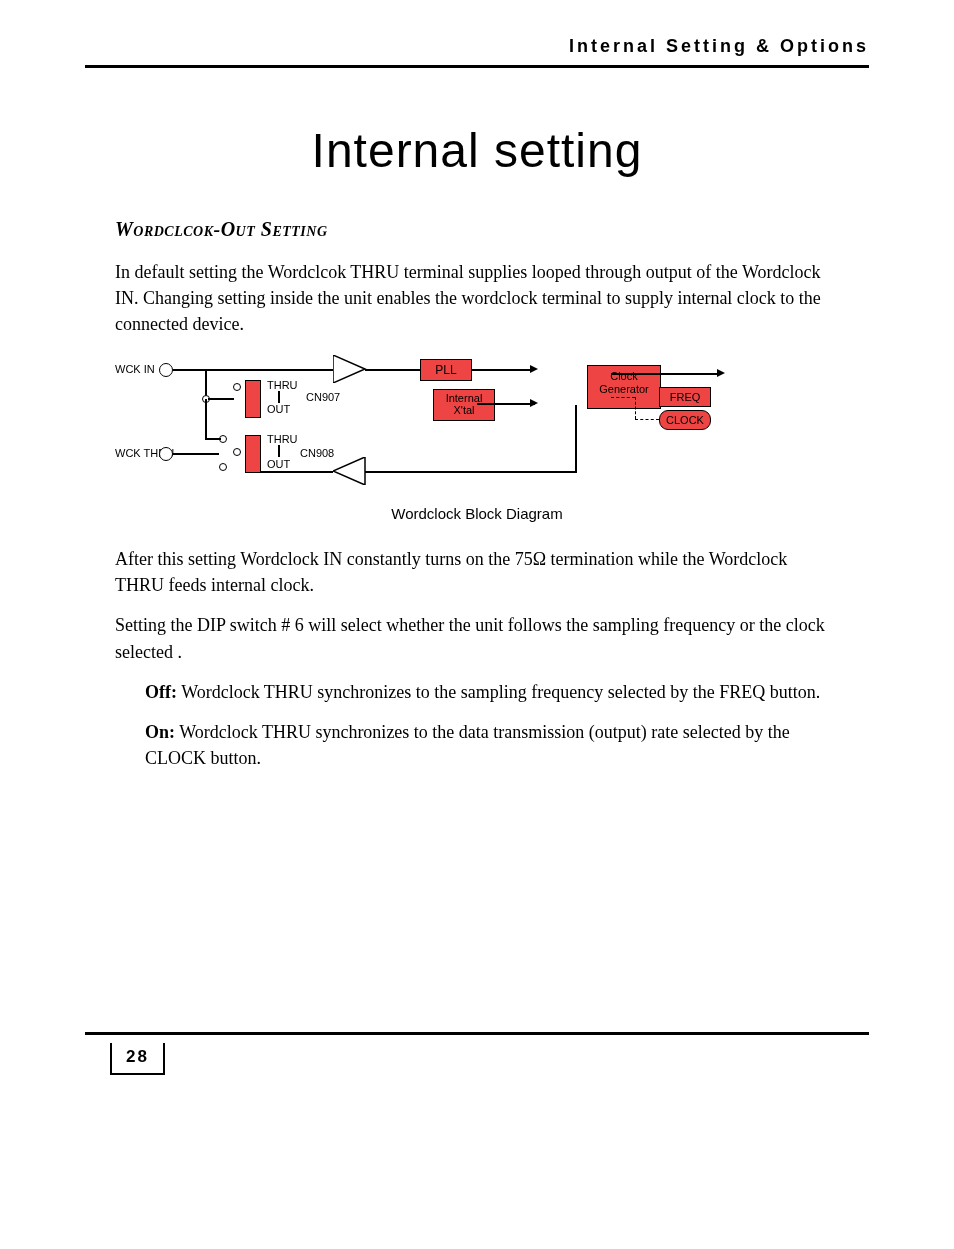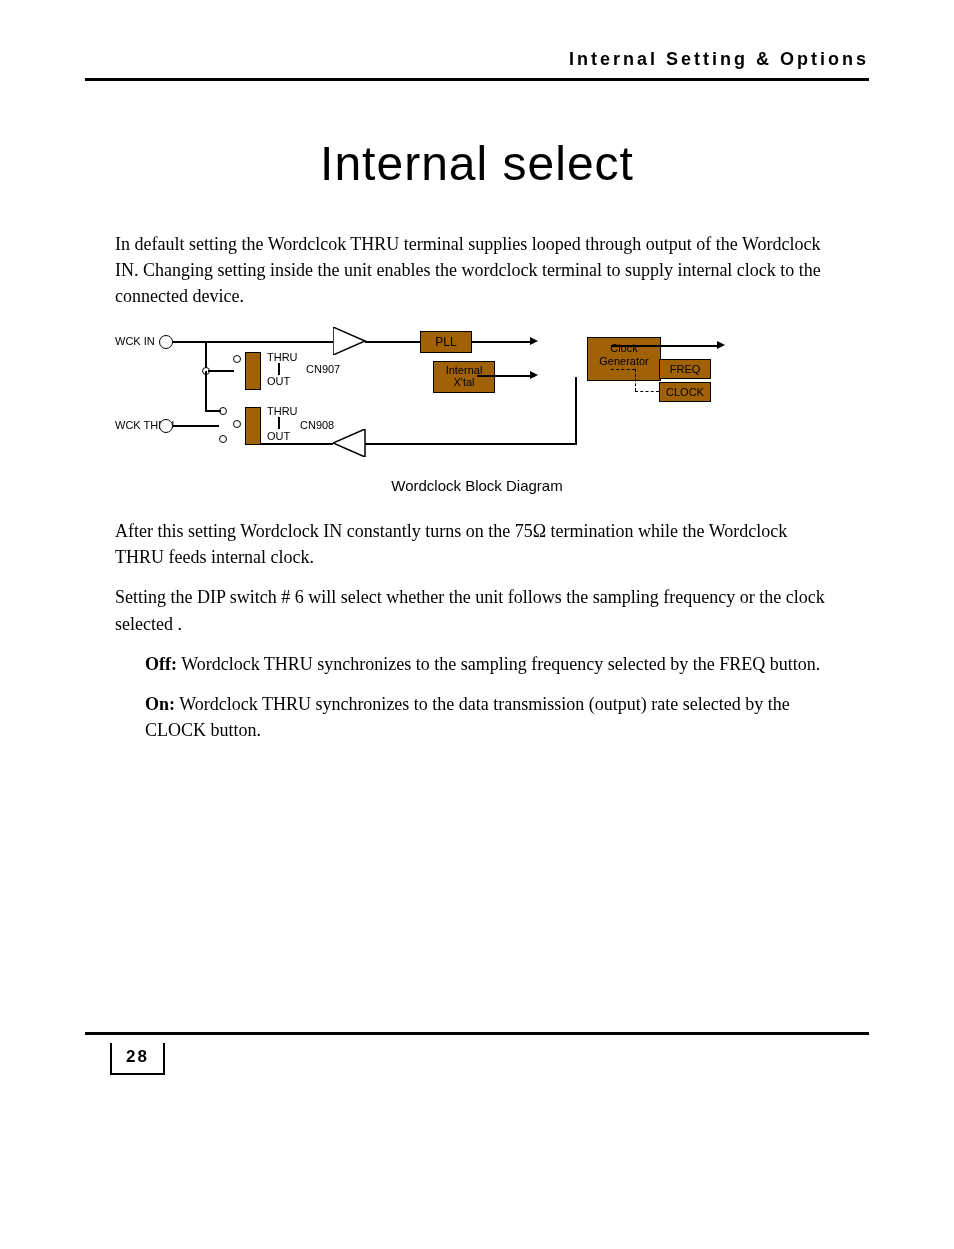--- a/index.html
+++ b/index.html
@@ -4,21 +4,21 @@
 <style>
   body {
     margin: 0;
     padding: 0;
     font-family: Georgia, 'Times New Roman', serif;
     color: #000;
     background: #fff;
     width: 954px;
   }
   .page {
-    padding: 49px 85px 30px 85px;
+    padding: 36px 85px 30px 85px;
     position: relative;
     height: 1113px;
     box-sizing: border-box;
   }
   .header-title {
     text-align: right;
     font-family: Arial, Helvetica, sans-serif;
     font-weight: bold;
     letter-spacing: 3px;
     font-size: 18px;
@@ -88,38 +88,39 @@
   
   .diagram {
     position: relative;
     width: 640px;
     height: 140px;
     margin: 18px 0 4px 30px;
     font-family: Arial, Helvetica, sans-serif;
     font-size: 12px;
   }
   .dlabel { position: absolute; font-size: 11px; line-height: 1.1; }
-  .dbox { position: absolute; border: 1.5px solid #000; text-align: center; font-size: 12px; background:#a16207; }
+  .dbox { position: absolute; border: 1.5px solid #000; text-align: center; font-size: 12px; background:#ef4444; }
   .circle { position: absolute; width: 12px; height: 12px; border: 1.5px solid #000; border-radius: 50%; background:#fff; }
   .small-circle { position: absolute; width: 6px; height: 6px; border: 1.5px solid #000; border-radius: 50%; background:#fff; }
   .hline { position: absolute; height: 1.5px; background:#000; }
   .vline { position: absolute; width: 1.5px; background:#000; }
   .dashline-h { position: absolute; height: 0; border-top: 1.5px dashed #000; }
   .dashline-v { position: absolute; width: 0; border-left: 1.5px dashed #000; }
   .arrow-r { position: absolute; width:0; height:0; border-top:4px solid transparent; border-bottom:4px solid transparent; border-left:8px solid #000; }
 </style>
 </head>
 <body>
 
 <div class="page">
   <div class="header-title">Internal Setting &amp; Options</div>
   <hr class="header-rule">
 
-  <h1 class="main-title">Internal select</h1>
-
+  <h1 class="main-title">Internal setting</h1>
+
+  <div class="section-heading">Wordclcok-Out Setting</div>
 
   <p class="body-text">In default setting the Wordclcok THRU terminal supplies looped through output of the Wordclock IN. Changing setting inside the unit enables the wordclock terminal to supply internal clock to the connected device.</p>
 
   <div class="diagram">
 
     <div class="dlabel" style="left:0; top:8px;">WCK IN</div>
     <div class="circle" style="left:44px; top:8px;"></div>
     <div class="hline" style="left:58px; top:14px; width:160px;"></div>
 
     <div class="vline" style="left:90px; top:14px; height:30px;"></div>
@@ -147,21 +148,21 @@
     <div class="arrow-r" style="left:415px; top:44px;"></div>
 
     <div class="dbox" style="left:436px; top:10px; width:72px; height:38px; font-size:11px; line-height:1.2; padding-top:4px;margin-left:36px;">Clock Generator</div>
     <div class="hline" style="left:496px; top:18px; width:110px;"></div>
     <div class="arrow-r" style="left:602px; top:14px;"></div>
 
     <div class="dashline-h" style="left:496px; top:42px; width:24px;"></div>
     <div class="dashline-v" style="left:520px; top:42px; height:22px;"></div>
     <div class="dashline-h" style="left:520px; top:64px; width:24px;"></div>
     <div class="dbox" style="left:544px; top:32px; width:50px; height:18px; line-height:18px; font-size:11px;text-align:center;">FREQ</div>
-    <div class="dbox" style="left:544px; top:55px; width:50px; height:18px; line-height:18px; font-size:11px;">CLOCK</div>
+    <div class="dbox" style="left:544px; top:55px; width:50px; height:18px; line-height:18px; font-size:11px;border-radius:9px;">CLOCK</div>
 
     <div class="vline" style="left:460px; top:50px; height:68px;"></div>
     <div class="hline" style="left:250px; top:116px; width:210px;"></div>
 
     <svg style="position:absolute; left:218px; top:102px;" width="36" height="28">
       <polygon points="32,0 32,28 0,14" fill="#fff" stroke="#000" stroke-width="1.5"></polygon>
     </svg>
 
     <div class="dlabel" style="left:0; top:92px;">WCK THRU</div>
     <div class="circle" style="left:44px; top:92px;"></div>

